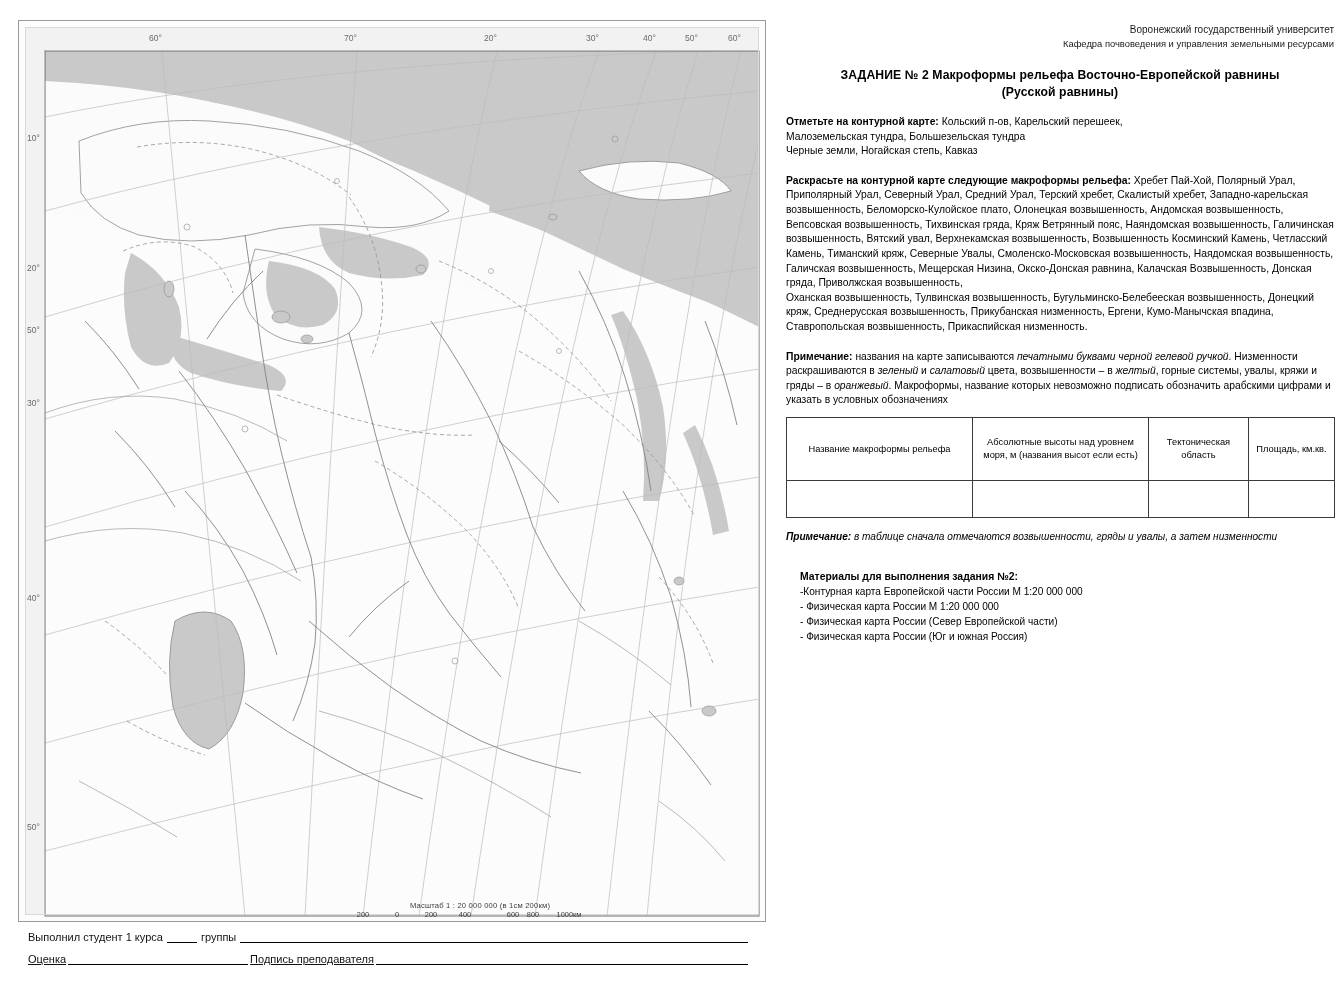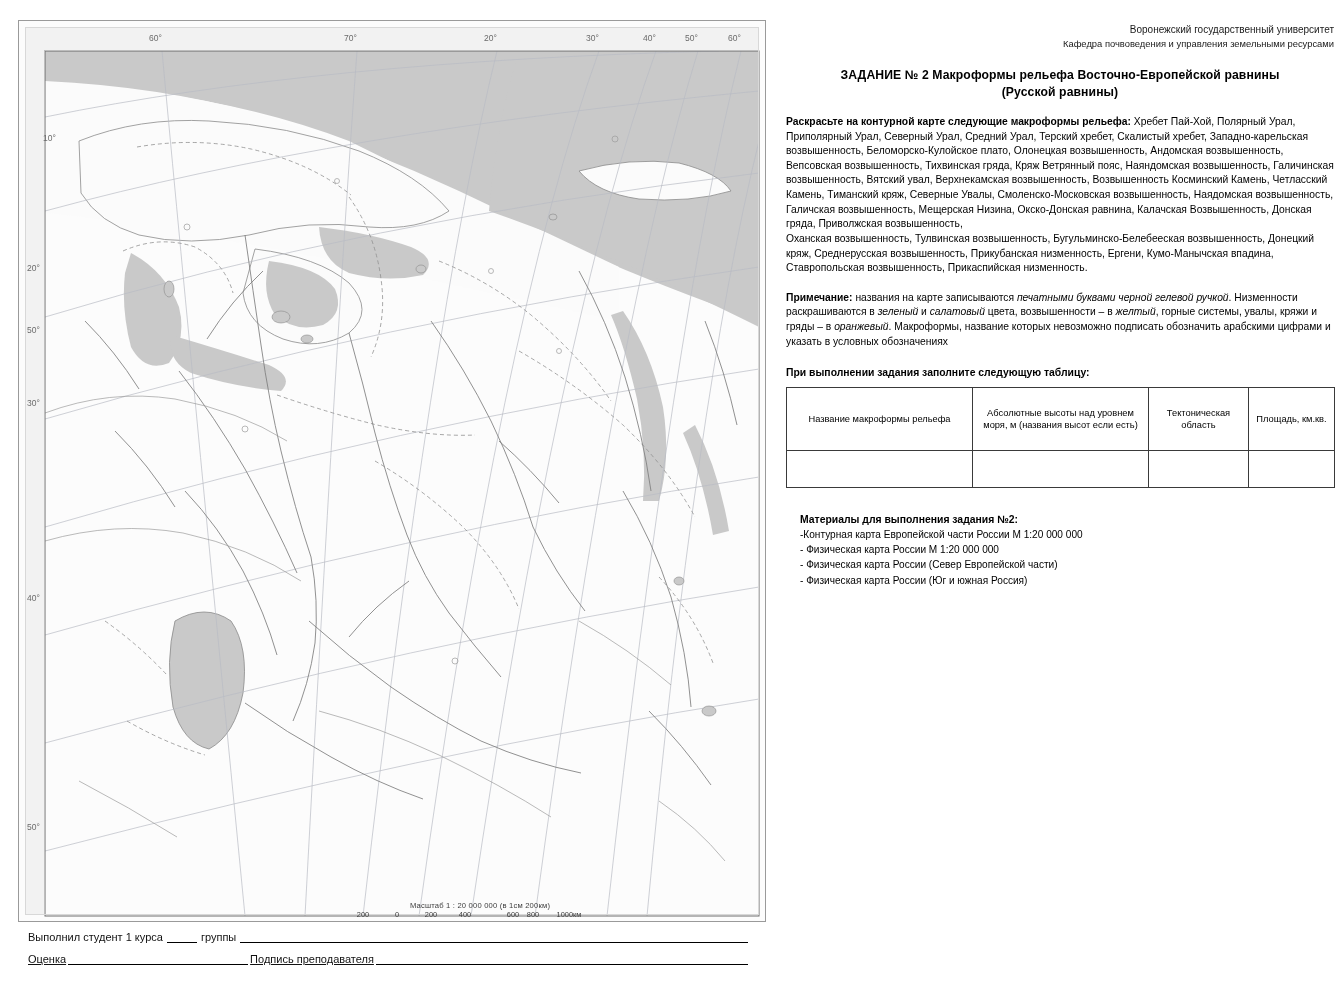--- a/index.html
+++ b/index.html
@@ -302,21 +302,21 @@
     <div class="map-leftbar"></div>
 
     <div class="grat-label" style="left:130px; top:12px;">60°</div>
     <div class="grat-label" style="left:325px; top:12px;">70°</div>
     <div class="grat-label" style="left:465px; top:12px;">20°</div>
     <div class="grat-label" style="left:567px; top:12px;">30°</div>
     <div class="grat-label" style="left:624px; top:12px;">40°</div>
     <div class="grat-label" style="left:666px; top:12px;">50°</div>
     <div class="grat-label" style="left:709px; top:12px;">60°</div>
 
-    <div class="grat-label" style="left:8px; top:112px;padding-left:16px;">10°</div>
+    <div class="grat-label" style="left:8px; top:112px;">10°</div>
     <div class="grat-label" style="left:8px; top:242px;">20°</div>
     <div class="grat-label" style="left:8px; top:304px;">50°</div>
     <div class="grat-label" style="left:8px; top:377px;">30°</div>
     <div class="grat-label" style="left:8px; top:572px;">40°</div>
     <div class="grat-label" style="left:8px; top:801px;">50°</div>
 
 
     <div class="scalebar">
       <div class="scale-caption">Масштаб  1 : 20 000 000   (в 1см  200км)</div>
       <div class="scale-nums">
@@ -343,31 +343,35 @@
     <div class="univ">
       <div>Воронежский государственный университет</div>
       <div class="l2">Кафедра почвоведения и управления земельными ресурсами</div>
     </div>
 
     <h1 class="task-title">
       <span>ЗАДАНИЕ № 2 Макроформы рельефа Восточно-Европейской равнины</span>
       <span class="sub">(Русской равнины)</span>
     </h1>
 
+    <div class="block">
+      <p class="para"><b>Отметьте на контурной карте:</b><span> Кольский п-ов, Карельский перешеек,</span></p>
+      <p class="para">Малоземельская тундра, Большезельская тундра</p>
+      <p class="para">Черные земли, Ногайская степь, Кавказ</p>
+    </div>
 
     <div class="block">
       <p class="para"><b>Раскрасьте на контурной карте следующие макроформы рельефа:</b><span> Хребет Пай-Хой, Полярный Урал, Приполярный Урал, Северный Урал, Средний Урал, Терский хребет,  Скалистый хребет,  Западно-карельская  возвышенность, Беломорско-Кулойское плато, Олонецкая возвышенность, Андомская возвышенность, Вепсовская возвышенность, Тихвинская гряда, Кряж Ветрянный пояс, Наяндомская возвышенность, Галичинская  возвышенность, Вятский увал, Верхнекамская возвышенность, Возвышенность Косминский Камень, Четласский Камень, Тиманский кряж, Северные Увалы, Смоленско-Московская возвышенность, Наядомская возвышенность, Галичская  возвышенность, Мещерская Низина, Окско-Донская равнина, Калачская  Возвышенность, Донская гряда, Приволжская  возвышенность,</span></p>
       <p class="para">Оханская возвышенность, Тулвинская возвышенность, Бугульминско-Белебееская возвышенность, Донецкий кряж, Среднерусская возвышенность, Прикубанская низменность, Ергени, Кумо-Манычская впадина, Ставропольская возвышенность, Прикаспийская низменность.</p>
     </div>
 
     <div class="block">
       <p class="para"><b>Примечание:</b><span> названия на карте записываются </span><i>печатными буквами черной гелевой ручкой</i><span>. Низменности раскрашиваются в </span><i>зеленый</i><span> и </span><i>салатовый</i><span> цвета, возвышенности – в </span><i>желтый</i><span>, горные системы, увалы, кряжи и гряды – в </span><i>оранжевый</i><span>. Макроформы, название которых невозможно подписать обозначить арабскими цифрами и указать  в условных обозначениях</span></p>
     </div>
 
-    <div class="tbl-lead">При выполнении задания заполните следующую таблицу:</div>
 
     <table class="macro-table">
       <colgroup>
           <col class="c1">
           <col class="c2">
           <col class="c3">
           <col class="c4">
         </colgroup>
       <thead>
         <tr>
@@ -380,20 +384,23 @@
       <tbody>
         <tr>
           <td class="empty-cell"></td>
           <td class="empty-cell"></td>
           <td class="empty-cell"></td>
           <td class="empty-cell"></td>
         </tr>
       </tbody>
     </table>
 
+    <div class="tbl-note">
+      <b>Примечание:</b><span> в таблице сначала отмечаются возвышенности, гряды и увалы, а затем низменности</span>
+    </div>
 
     <div class="materials">
       <div class="materials-title">Материалы для выполнения задания №2:</div>
       <ul>
         <li>-Контурная карта Европейской части России М 1:20 000  000</li>
         <li>- Физическая карта России  М 1:20 000 000</li>
         <li>- Физическая карта России (Север Европейской части)</li>
         <li>- Физическая карта России  (Юг и южная Россия)</li>
       </ul>
     </div>

